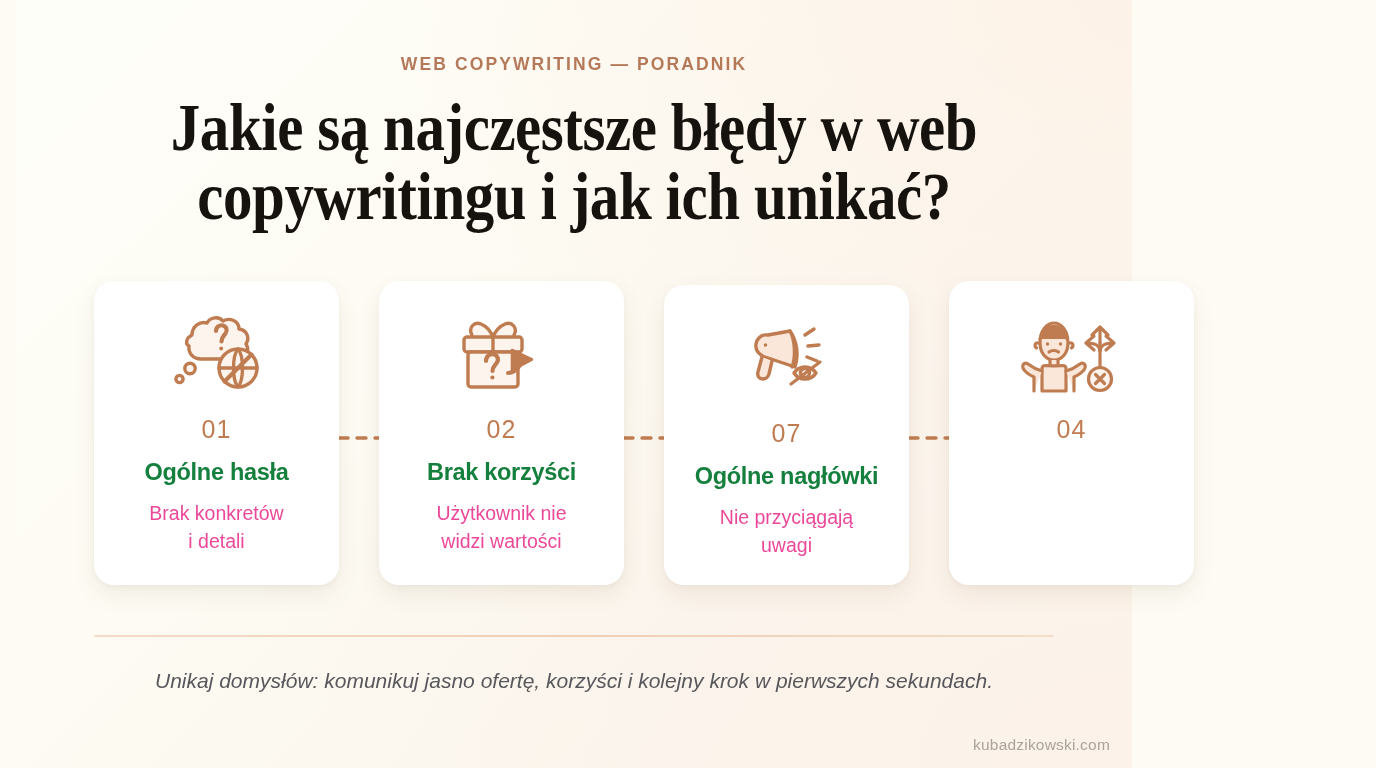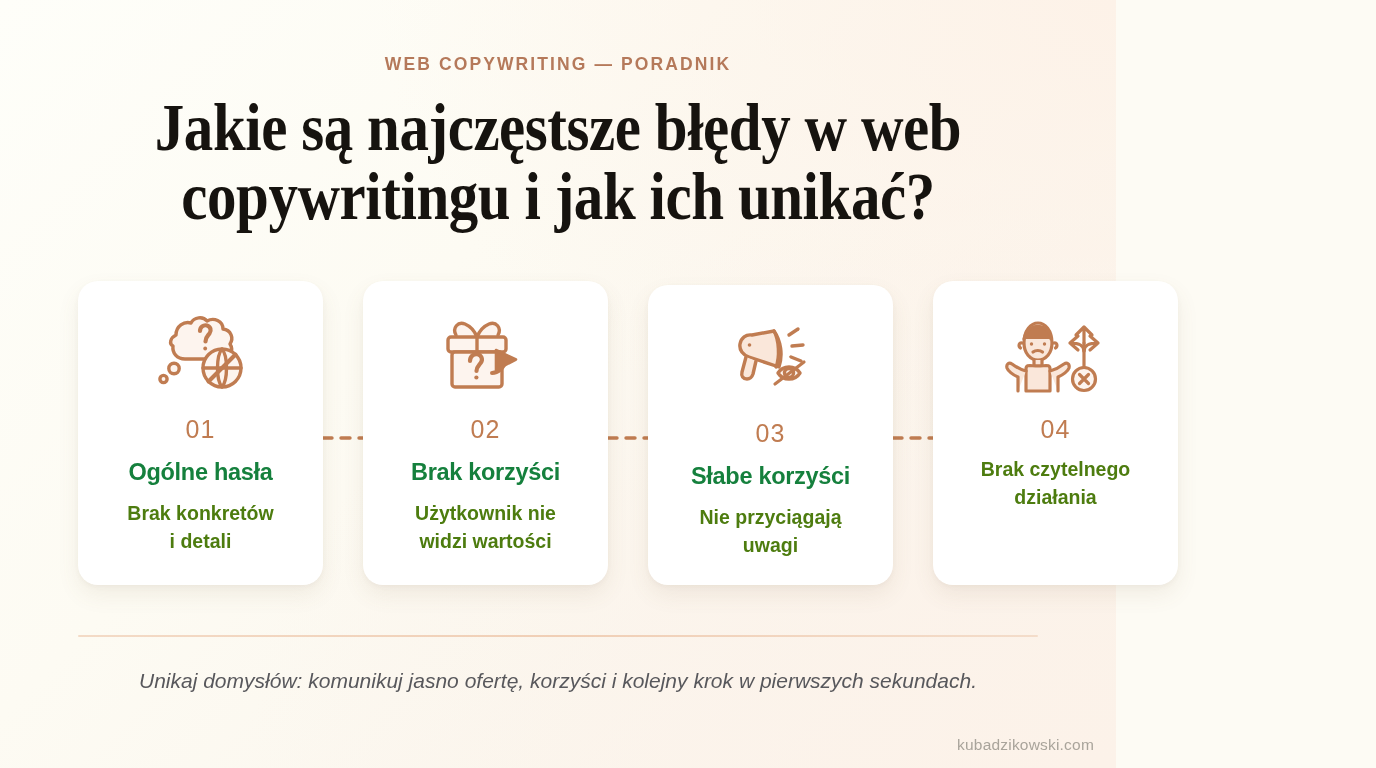--- a/index.html
+++ b/index.html
@@ -19,20 +19,21 @@
     position: relative;
     width: 1116px;
     height: 768px;
     box-sizing: border-box;
     background:
       radial-gradient(120% 120% at 100% 0%, #fdf2e8 0%, rgba(253,242,232,0) 55%),
       radial-gradient(130% 130% at 100% 100%, #fcf2e9 0%, rgba(252,242,233,0) 60%),
       linear-gradient(135deg, #fefef9 0%, #fdfbf3 38%, #fbf6ee 70%, #fbf3ea 100%);
     display: flex;
     flex-direction: column;
+    margin-left: 16px;
   }
 
   
   .header {
     padding-top: 56px;
     text-align: center;
   }
   .eyebrow {
     font-family: "Liberation Sans", sans-serif;
     font-size: 17.5px;
@@ -96,22 +97,22 @@
     margin-top: 17px;
     font-size: 23.5px;
     font-weight: 700;
     color: #15803d;
     line-height: 1.15;
     letter-spacing: -0.3px;
   }
   .card-desc {
     margin-top: 13px;
     font-size: 19.5px;
-    font-weight: 700;
-    color: #4d7c0f;
+    font-weight: 400;
+    color: #ec4899;
     line-height: 1.45;
   }
 
   
   .connector {
     flex: 1 1 auto;
     min-width: 40px;
     display: flex;
     align-items: center;
     justify-content: center;
@@ -237,22 +238,22 @@
           <circle cx="30.5" cy="28" r="1.8" fill="#c07c51" stroke="none"></circle>
           <path d="M55 14 C60 23 61 40 57 50"></path>
           <path d="M70 18 L79 12"></path>
           <path d="M73 29 L84 28"></path>
           <path d="M72 40 L82 44"></path>
           <path d="M59 56 C64 48 76 48 81 56 C76 64 64 64 59 56 Z" fill="#fdf4ee"></path>
           <circle cx="70" cy="56" r="4.5"></circle>
           <path d="M56 67 L85 45" stroke-width="3.2"></path>
         </svg>
       </div>
-      <div class="card-number">03</div>
-      <div class="card-title">Słabe korzyści</div>
+      <div class="card-number">07</div>
+      <div class="card-title">Ogólne nagłówki</div>
       <div class="card-desc">
         <span>Nie przyciągają</span><br>
         <span>uwagi</span>
       </div>
     </div>
 
     <div class="connector">
       <span>
         <svg width="80" height="20" viewBox="0 0 80 20" fill="none" stroke="#c07c51" stroke-width="3.4" stroke-linecap="round" stroke-linejoin="round">
           <path d="M2 10 H60" stroke-dasharray="9 9"></path>
@@ -277,24 +278,20 @@
           <path d="M46 58 C50 57 56 54 60 51 C63 49 66 51 65 55 C64 58 59 62 54 64 L54 78" fill="#fae7da"></path>
           <path d="M80 54 V30" stroke-width="3.2"></path>
           <path d="M80 30 L80 14 M80 14 L72 22 M80 14 L88 22"></path>
           <path d="M80 38 C80 32 74 30 66 30 M66 30 L74 23 M66 30 L74 37"></path>
           <path d="M80 38 C80 32 86 30 94 30 M94 30 L86 23 M94 30 L86 37"></path>
           <circle cx="80" cy="66" r="11.5" fill="#fdf4ee"></circle>
           <path d="M75.5 61.5 L84.5 70.5 M84.5 61.5 L75.5 70.5"></path>
         </svg>
       </div>
       <div class="card-number">04</div>
-      <div class="card-desc">
-        <span>Brak czytelnego</span><br>
-        <span>działania</span>
-      </div>
     </div>
 
   </div>
 
   <div class="footer">
     <div class="divider"></div>
     <div class="caption">Unikaj domysłów: komunikuj jasno ofertę, korzyści i kolejny krok w pierwszych sekundach.</div>
   </div>
   <div class="footer-spacer"></div>
 

